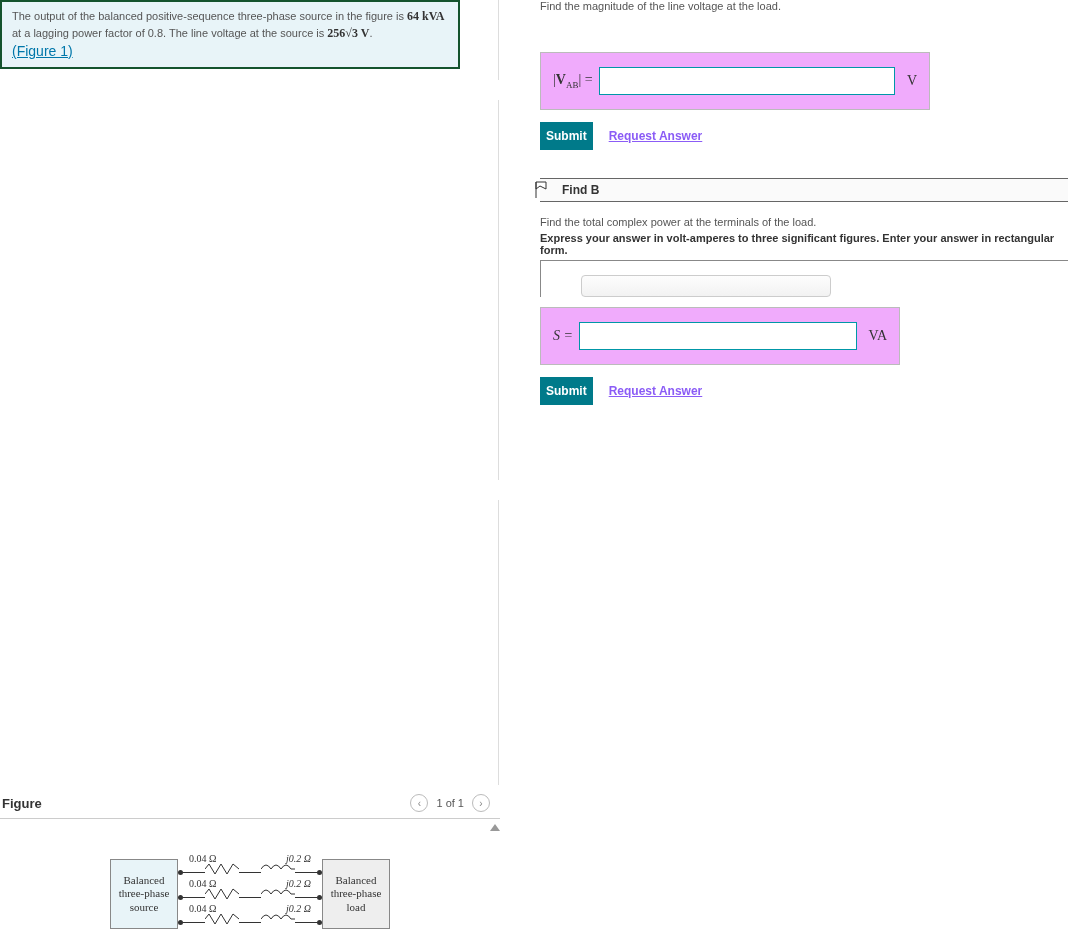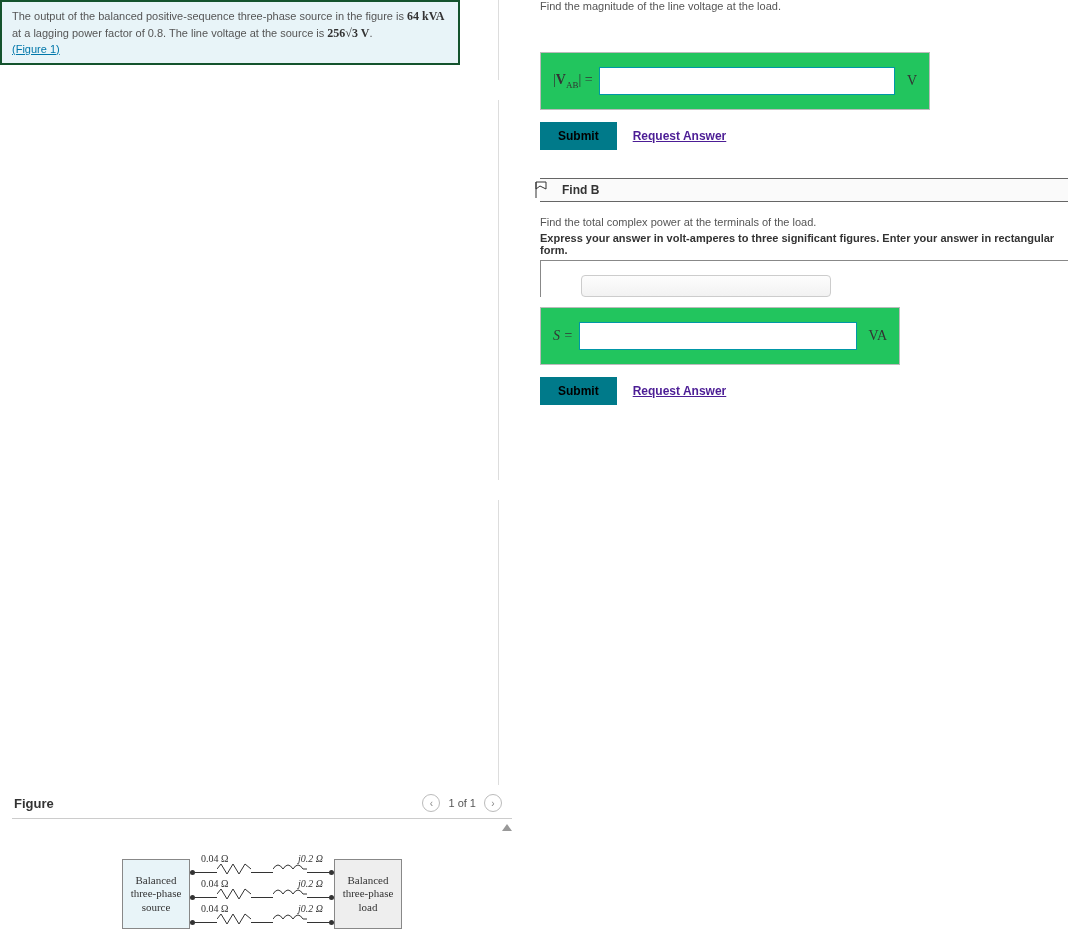--- a/index.html
+++ b/index.html
@@ -19,21 +19,21 @@
       width: 460px;
       font-size: 11px;
       color: #555;
       line-height: 1.4;
     }
     .problem-header b { font-family: 'Times New Roman', serif; font-size: 12px; color: #333;}
     .figure-link {
       color: #0077aa;
       text-decoration: underline;
       cursor: pointer;
-      font-size: 11px;
+      font-size: 14px;
     }
     .divider {
       position: absolute;
       left: 498px;
       top: 0;
       width: 1px;
       background: #ddd;
     }
     .right-col {
       position: absolute;
@@ -42,21 +42,21 @@
       width: 528px;
     }
     .instruction { font-size: 11px; color: #555; margin-bottom: 4px; }
     .answer-box {
       border: 1px solid #bbb;
       padding: 14px 12px;
       margin-top: 10px;
       display: flex;
       align-items: center;
       gap: 6px;
-      background: #22c55e;
+      background: #f0abfc;
     }
     .answer-label {
       font-family: 'Times New Roman', serif;
       font-size: 14px;
     }
     .answer-label sub { font-size: 9px; }
     .answer-input {
       flex: 1;
       height: 28px;
       border: 1px solid #0097a7;
@@ -69,29 +69,29 @@
       padding-left: 6px;
     }
     .submit-row {
       margin-top: 12px;
       display: flex;
       align-items: center;
       gap: 16px;
     }
     .submit-btn {
       background: #007a8a;
-      color: #000000;
+      color: #ffffff;
       border: none;
-      padding: 7px 18px;
+      padding: 7px 6px;
       font-size: 12px;
       font-weight: bold;
       cursor: pointer;
     }
     .request-link {
-      color: #4c1d95;
+      color: #8b5cf6;
       text-decoration: underline;
       font-size: 12px;
       cursor: pointer;
       font-weight: bold;
     }
     .part-header {
       border: 1px solid #666;
       border-left: none;
       border-right: none;
       padding: 4px 10px;
@@ -104,21 +104,21 @@
       background: #fafafa;
     }
     .part-flag {
       position: absolute;
       left: -6px;
       top: 50%;
       transform: translateY(-50%);
     }
     .figure-panel {
       position: absolute;
-      left: 12px;
+      left: 0;
       top: 794px;
       width: 500px;
     }
     .figure-title-row {
       display: flex;
       justify-content: space-between;
       align-items: center;
       padding: 0 10px 6px 2px;
       border-bottom: 1px solid #ccc;
     }

